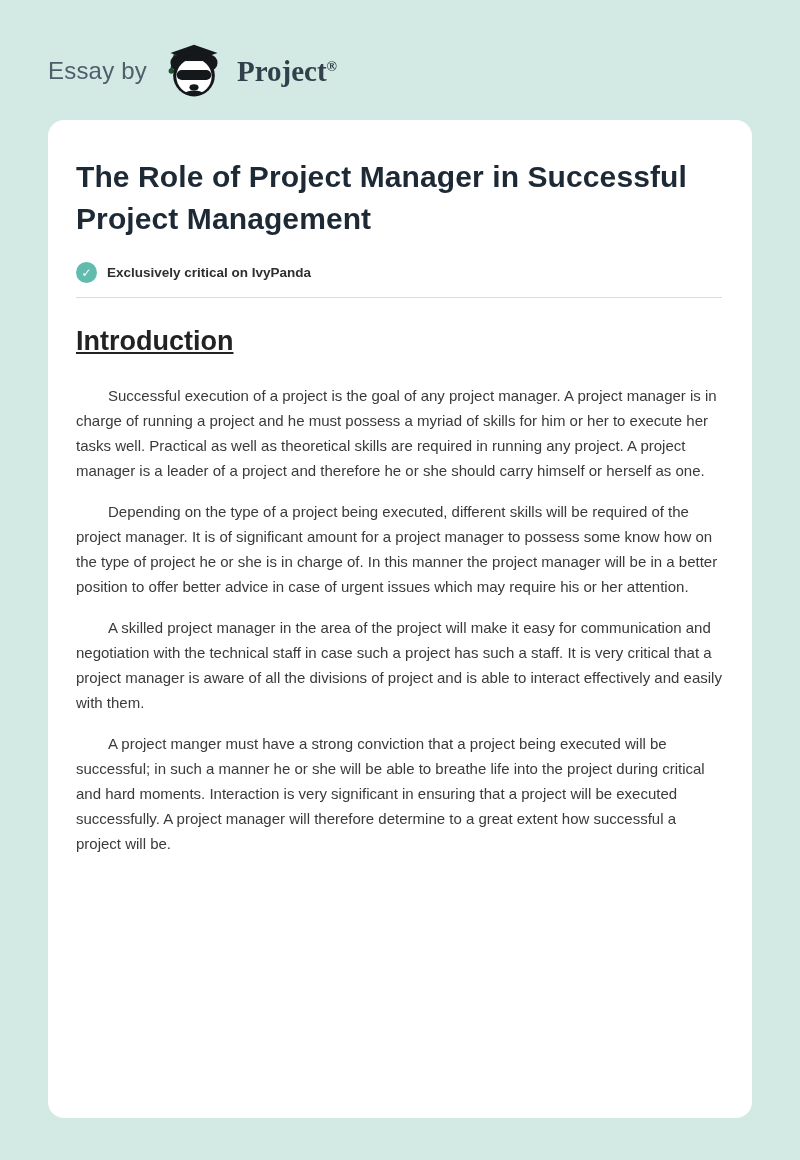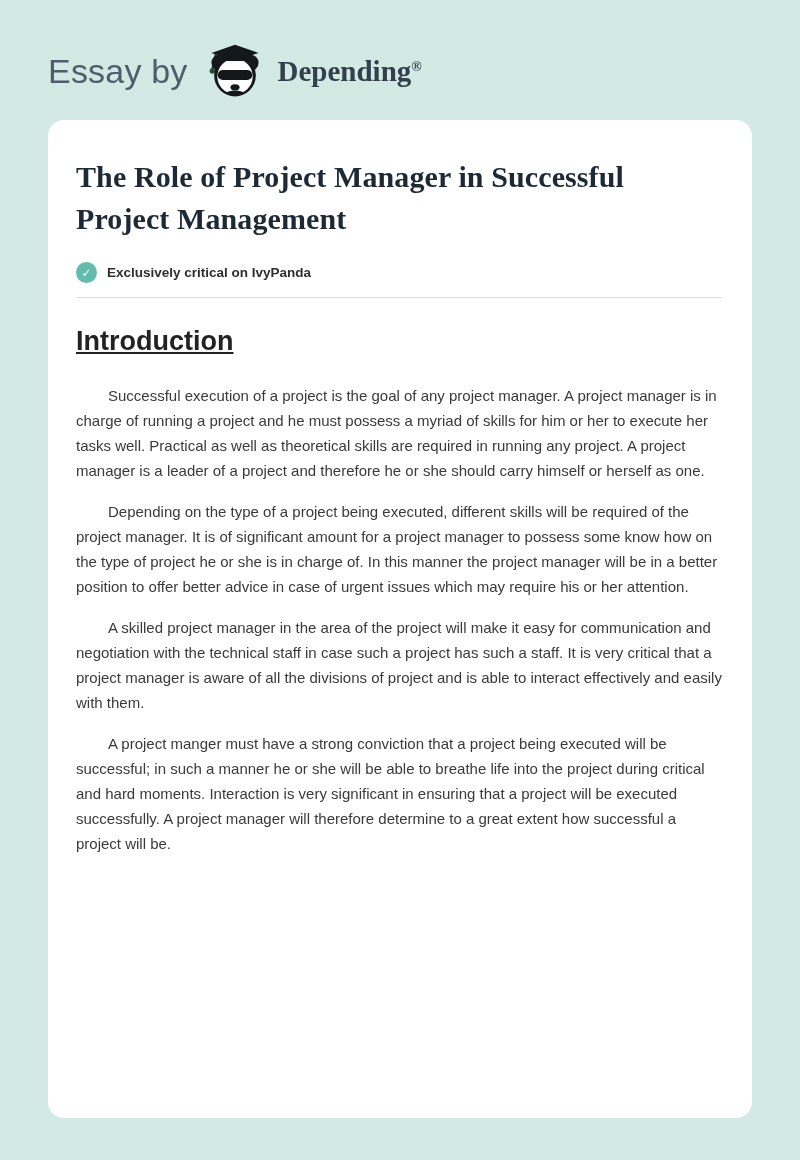--- a/index.html
+++ b/index.html
@@ -16,21 +16,21 @@
   }
 
   
   .site-header {
     display: flex;
     align-items: center;
     padding: 42px 48px 20px 48px;
     gap: 14px;
   }
   .essay-by {
-    font-size: 34px;
+    font-size: 24px;
     color: #4e5e6d;
     letter-spacing: 0.2px;
     margin-right: 4px;
   }
   .logo { display: inline-flex; align-items: center; }
   .brand {
     font-family: "Liberation Serif", "DejaVu Serif", serif;
     font-weight: bold;
     font-size: 29px;
     color: #32404c;
@@ -49,21 +49,20 @@
     border-radius: 16px;
     padding: 36px 30px 40px 28px;
   }
   .essay-title {
     font-size: 30px;
     line-height: 42px;
     font-weight: bold;
     color: #1d2a36;
     margin-bottom: 22px;
     letter-spacing: 0.1px;
-    font-family: Liberation Serif, serif;
   }
   .badge-row {
     display: flex;
     align-items: center;
     gap: 10px;
     margin-bottom: 14px;
   }
   .check-circle {
     width: 21px;
     height: 21px;
@@ -117,21 +116,21 @@
         <circle cx="49" cy="23" r="9" fill="#14181b"></circle>
         <circle cx="32" cy="37" r="23" fill="#14181b"></circle>
         <circle cx="32" cy="38" r="19.5" fill="#ffffff"></circle>
         <rect x="13" y="31" width="38" height="11" rx="5.5" fill="#14181b"></rect>
         <ellipse cx="32" cy="50" rx="5" ry="3.5" fill="#14181b"></ellipse>
         <ellipse cx="32" cy="56" rx="9" ry="2.5" fill="#14181b"></ellipse>
         <polygon points="32,3 58,12 32,21 6,12" fill="#14181b"></polygon>
         <rect x="23" y="15" width="18" height="6" fill="#14181b"></rect>
       </svg>
     </span>
-    <span class="brand"><span>Depending</span><sup>®</sup></span>
+    <span class="brand"><span>Project</span><sup>®</sup></span>
   </header>
 
   <main class="card">
     <h1 class="essay-title">The Role of Project Manager in Successful Project Management</h1>
 
     <div class="badge-row">
       <span class="check-circle">✓</span>
       <span class="badge-text">Exclusively critical on IvyPanda</span>
     </div>
 

